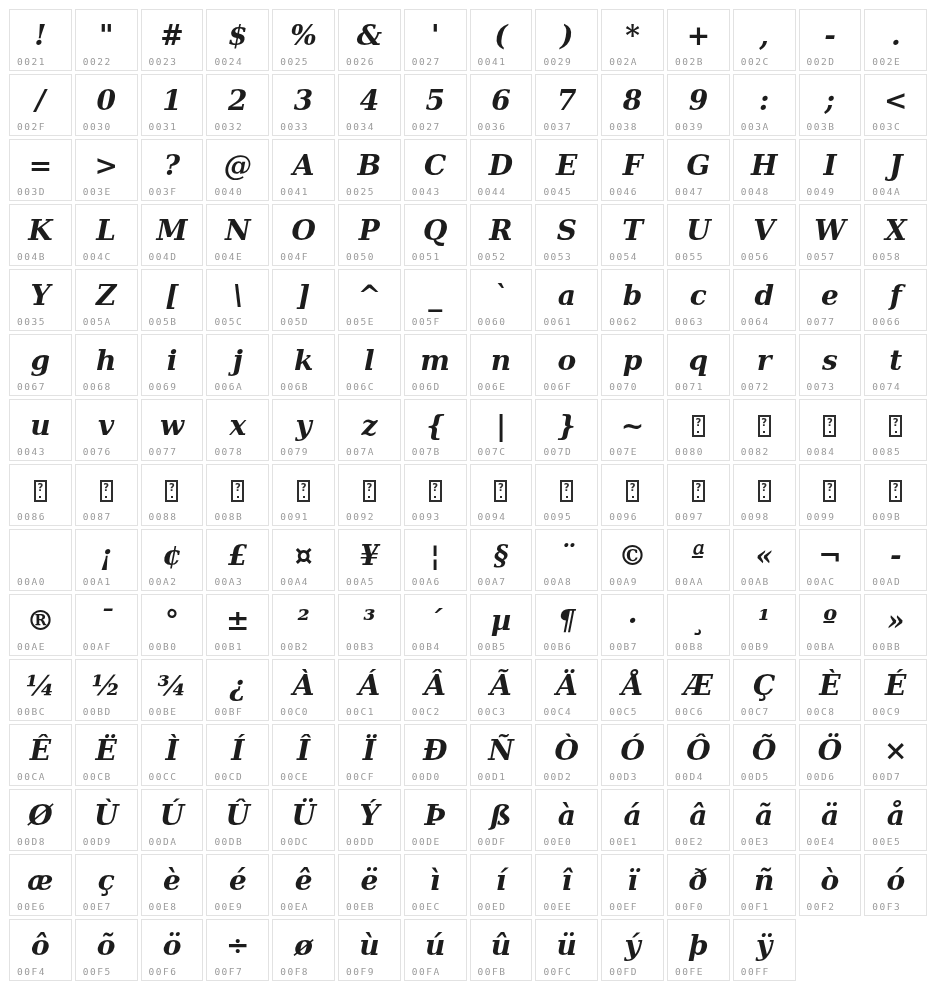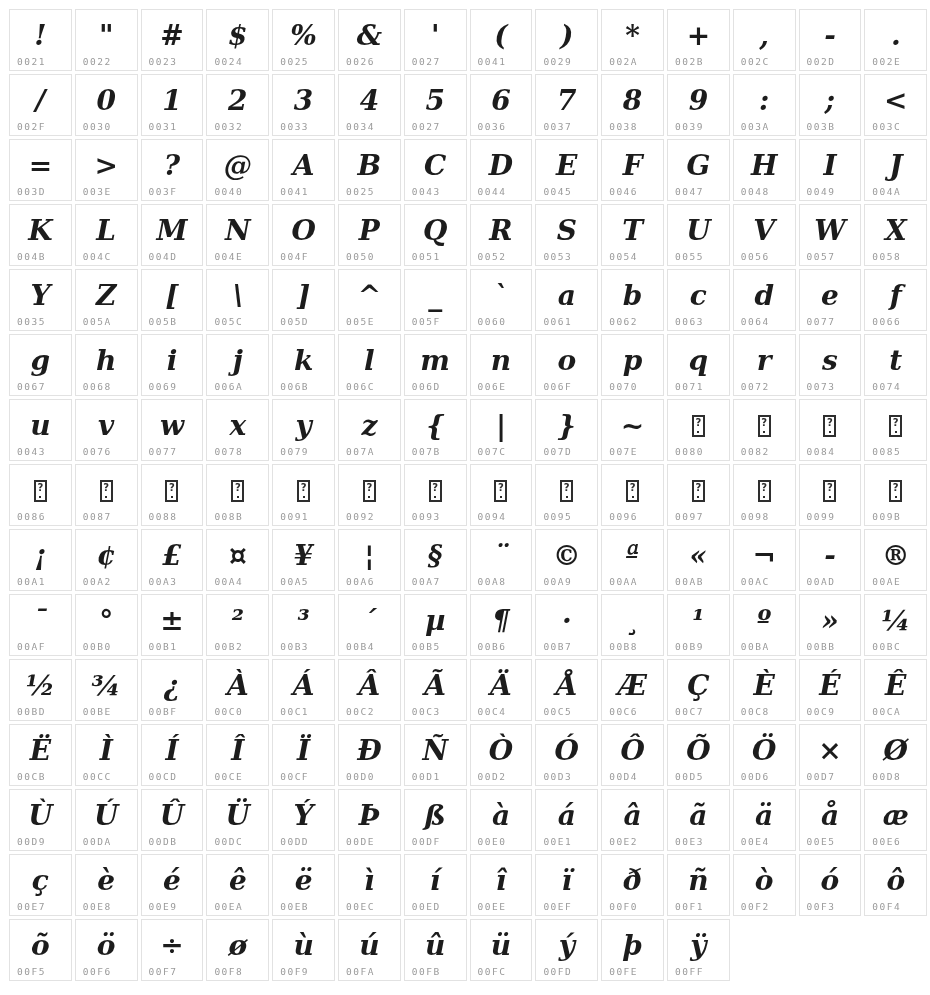--- a/index.html
+++ b/index.html
@@ -565,20 +565,23 @@
       <span class="code">0099</span>
     </div>
     <div class="cell">
       <span class="notdef">
         <span class="q">?</span>
         <span class="dot"></span>
       </span>
       <span class="code">009B</span>
     </div>
     <div class="cell">
+      <span class="code">00A0</span>
+    </div>
+    <div class="cell">
       <span class="glyph">¡</span>
       <span class="code">00A1</span>
     </div>
     <div class="cell">
       <span class="glyph">¢</span>
       <span class="code">00A2</span>
     </div>
     <div class="cell">
       <span class="glyph">£</span>
       <span class="code">00A3</span>

